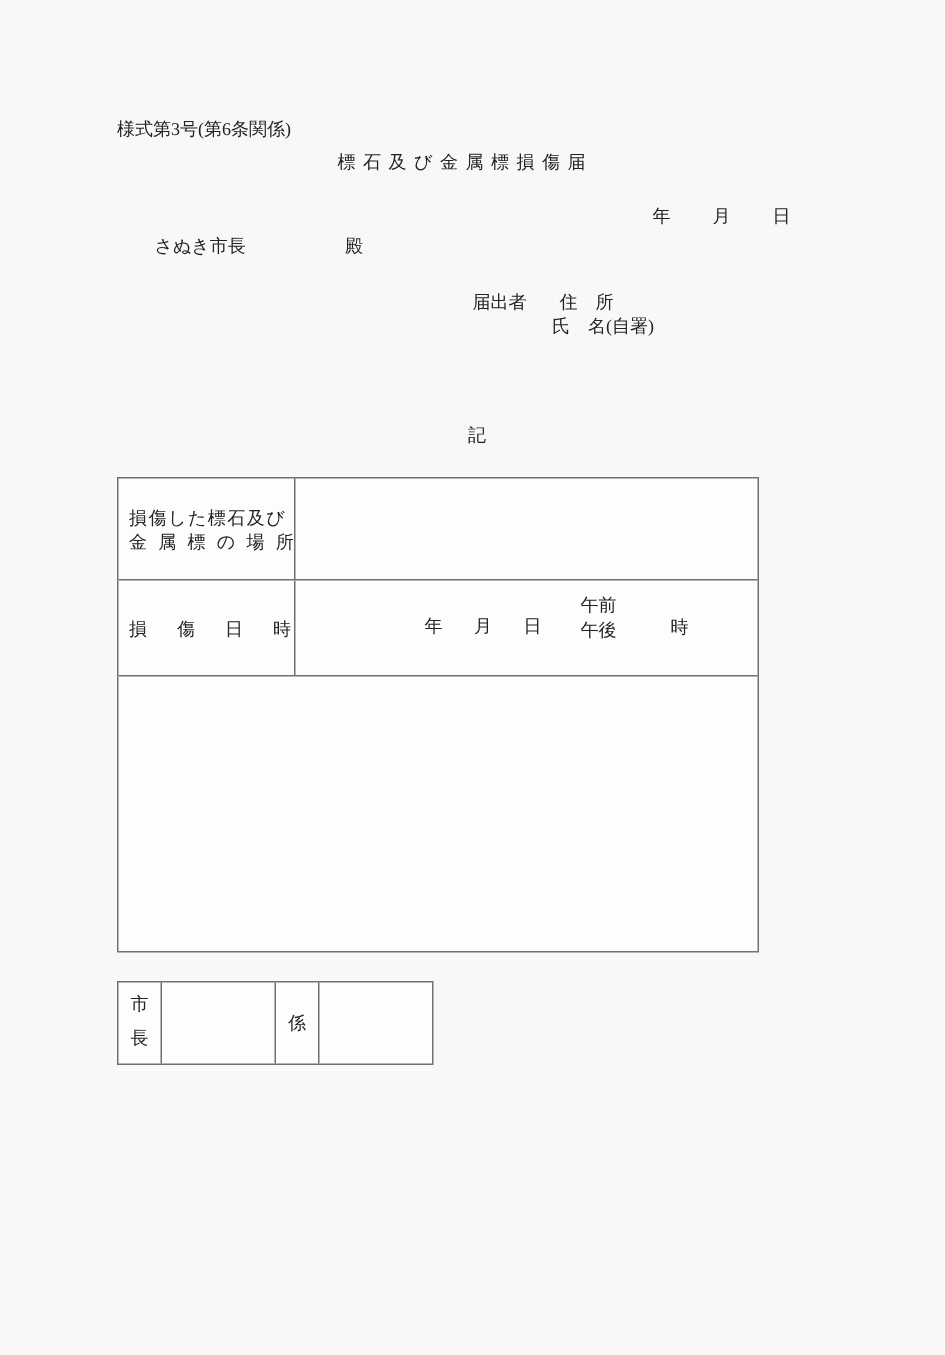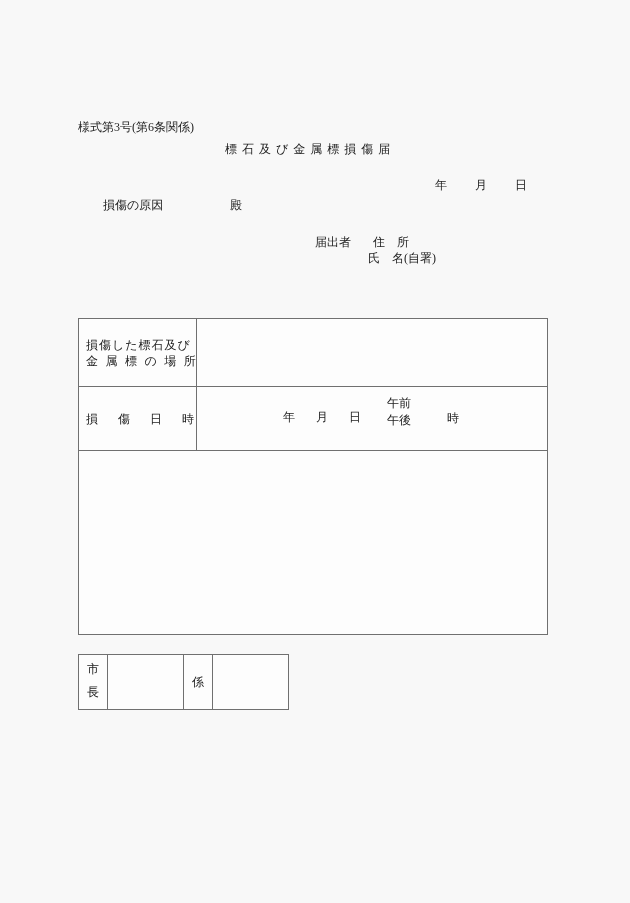--- a/index.html
+++ b/index.html
@@ -11,26 +11,26 @@
     font-family:"Liberation Serif","DejaVu Serif",serif;
   }
   .page{
     position:relative;
     width:630px;height:903px;
     background:var(--bg);
     color:var(--text);
     font-size:12px;
     overflow:hidden;
   }
-  .abs{position:absolute;line-height:14px;white-space:pre;margin-top:41px;}
+  .abs{position:absolute;line-height:14px;white-space:pre;}
   .ttl{letter-spacing:5px;text-align:right;}
   .ymd-top{letter-spacing:28px;}
   
   .main-table{
-    position:absolute;left:78px;top:318px;width:470px;height:317px;
+    position:absolute;left:78px;top:318px;width:428px;height:317px;
     border:1px solid var(--border);background:var(--paper);
     box-sizing:border-box;display:flex;flex-direction:column;
   }
   .mt-row{display:flex;box-sizing:border-box;}
   .mt-row + .mt-row{border-top:1px solid var(--border);}
   .mt-label{
     width:118px;flex:0 0 118px;box-sizing:border-box;
     border-right:1px solid var(--border);
     display:flex;flex-direction:column;justify-content:center;
     padding-left:7px;
@@ -68,21 +68,21 @@
 <body>
 
 <div class="page">
 
   <div class="abs" style="left:78px;top:79px">様式第3号(第6条関係)</div>
 
   <div class="abs ttl" style="left:225px;top:101px">標石及び金属標損傷届</div>
 
   <div class="abs ymd-top" style="left:435px;top:137px">年月日</div>
 
-  <div class="abs" style="left:103px;top:157px">損傷の原因</div>
+  <div class="abs" style="left:103px;top:157px">さぬき市長</div>
   <div class="abs" style="left:230px;top:157px">殿</div>
 
   <div class="abs" style="left:315px;top:194px">届出者</div>
   <div class="abs" style="left:373px;top:194px">住　所</div>
   <div class="abs" style="left:368px;top:210px">氏　名(自署)</div>
 
 
   <div class="abs" style="left:312px;top:283px">記</div>
 
   <div class="main-table">

